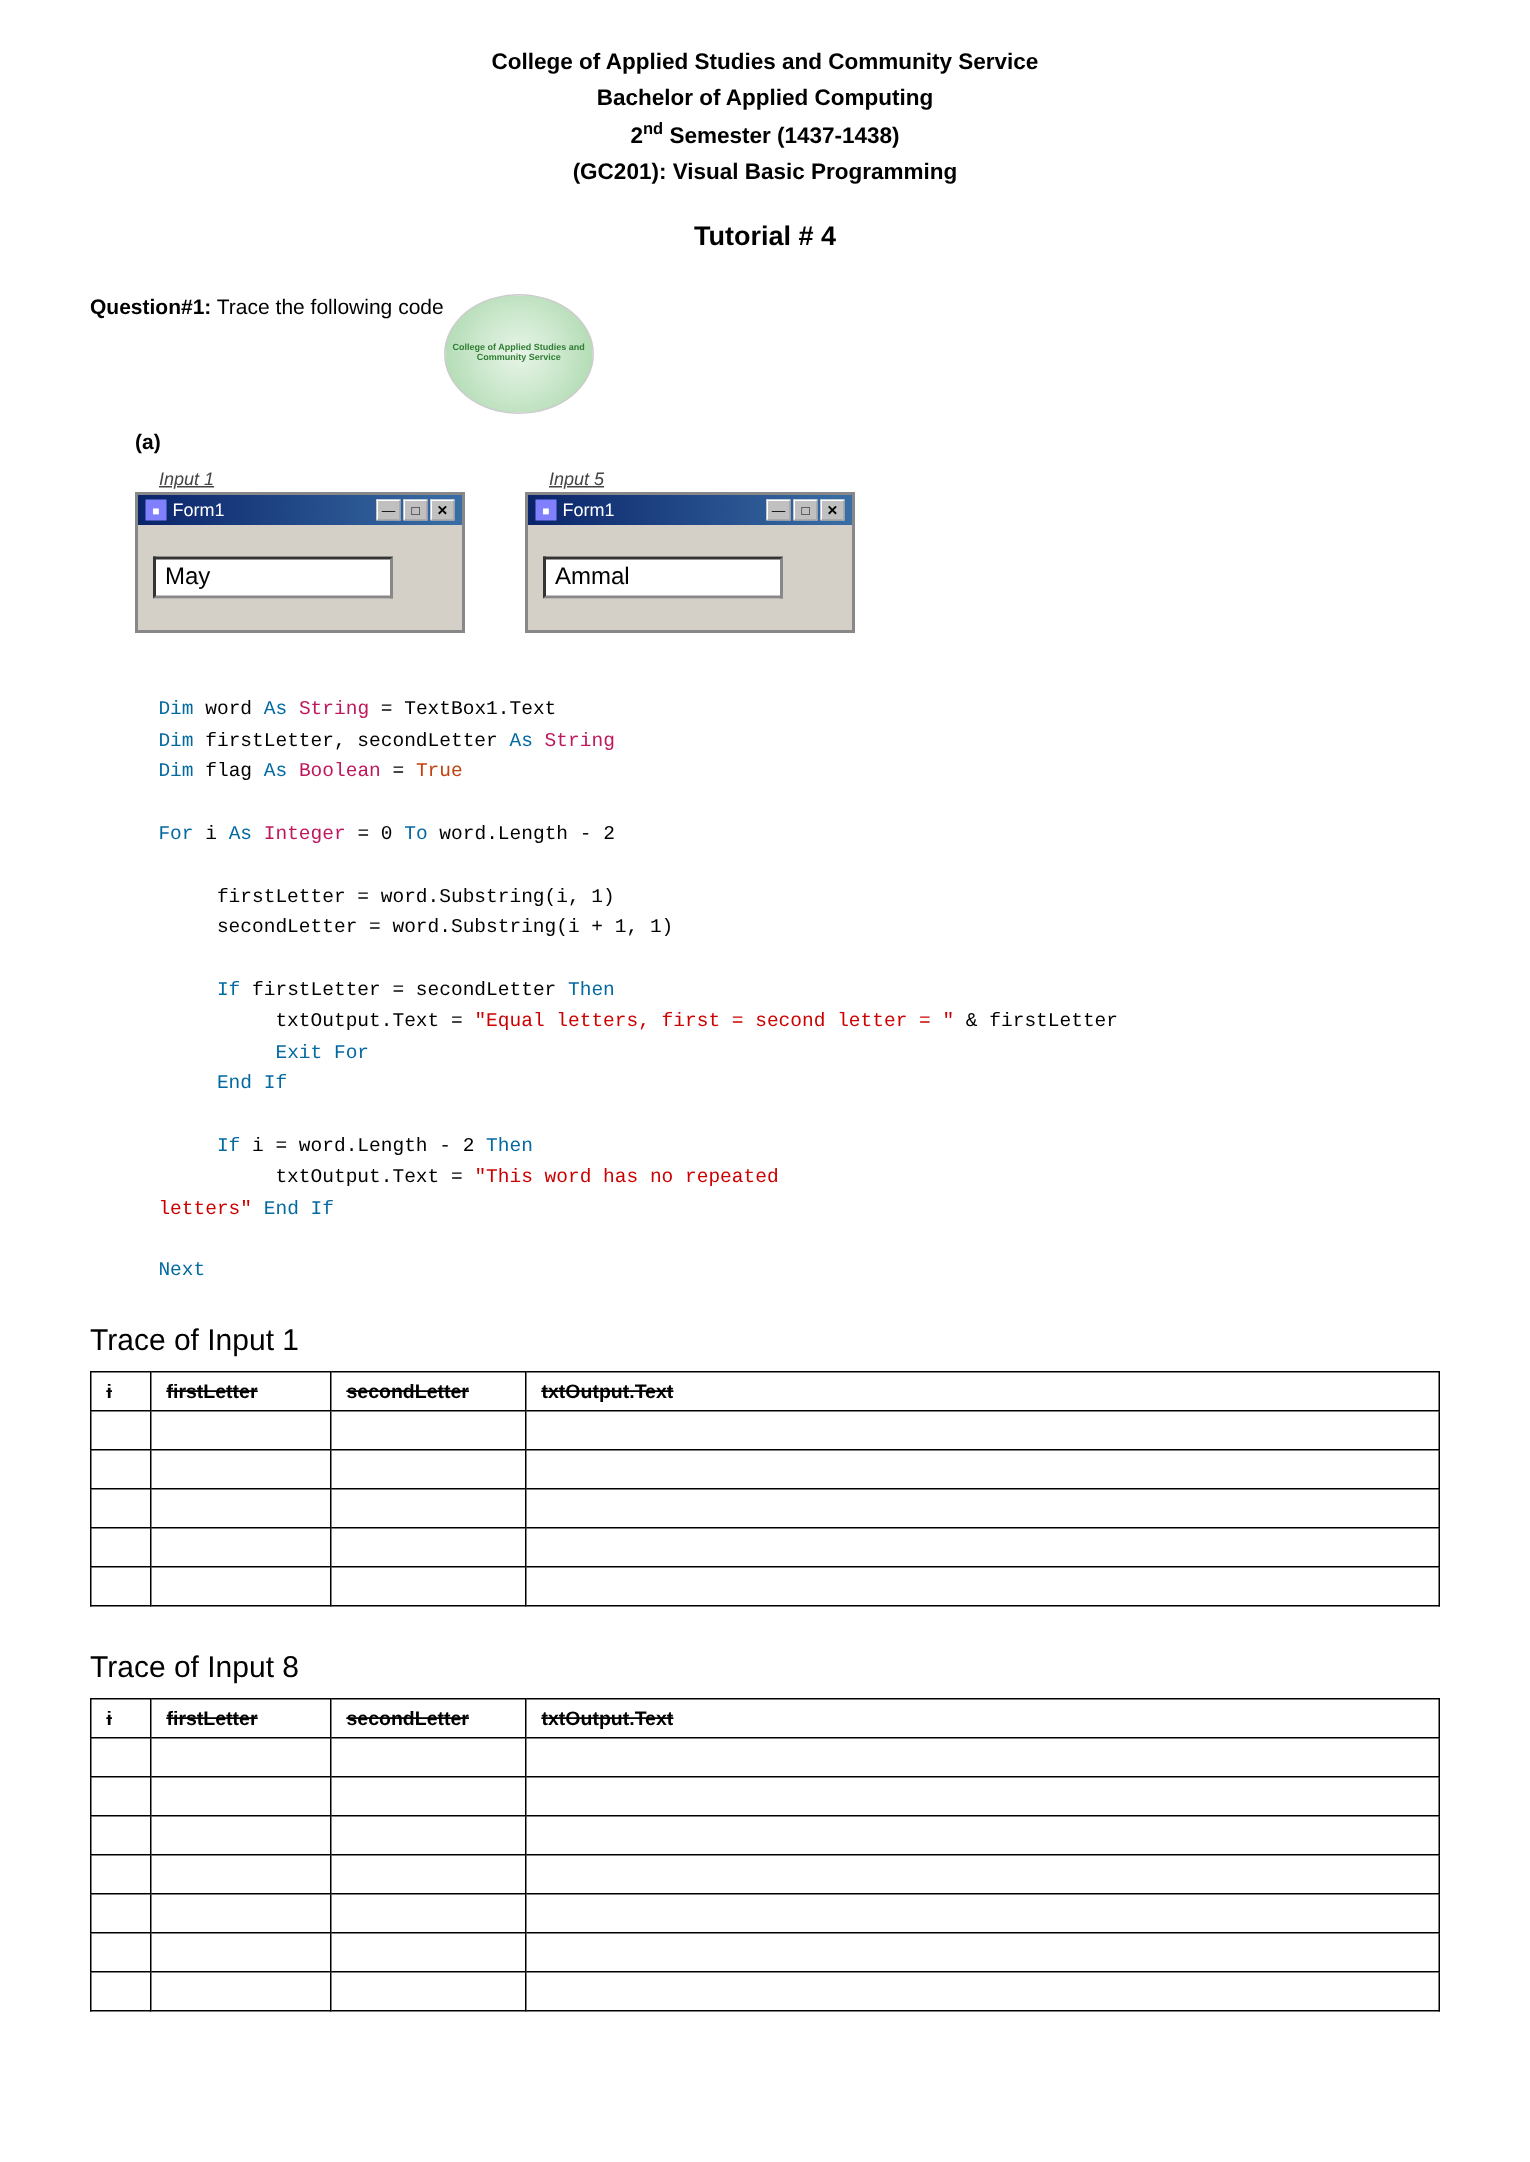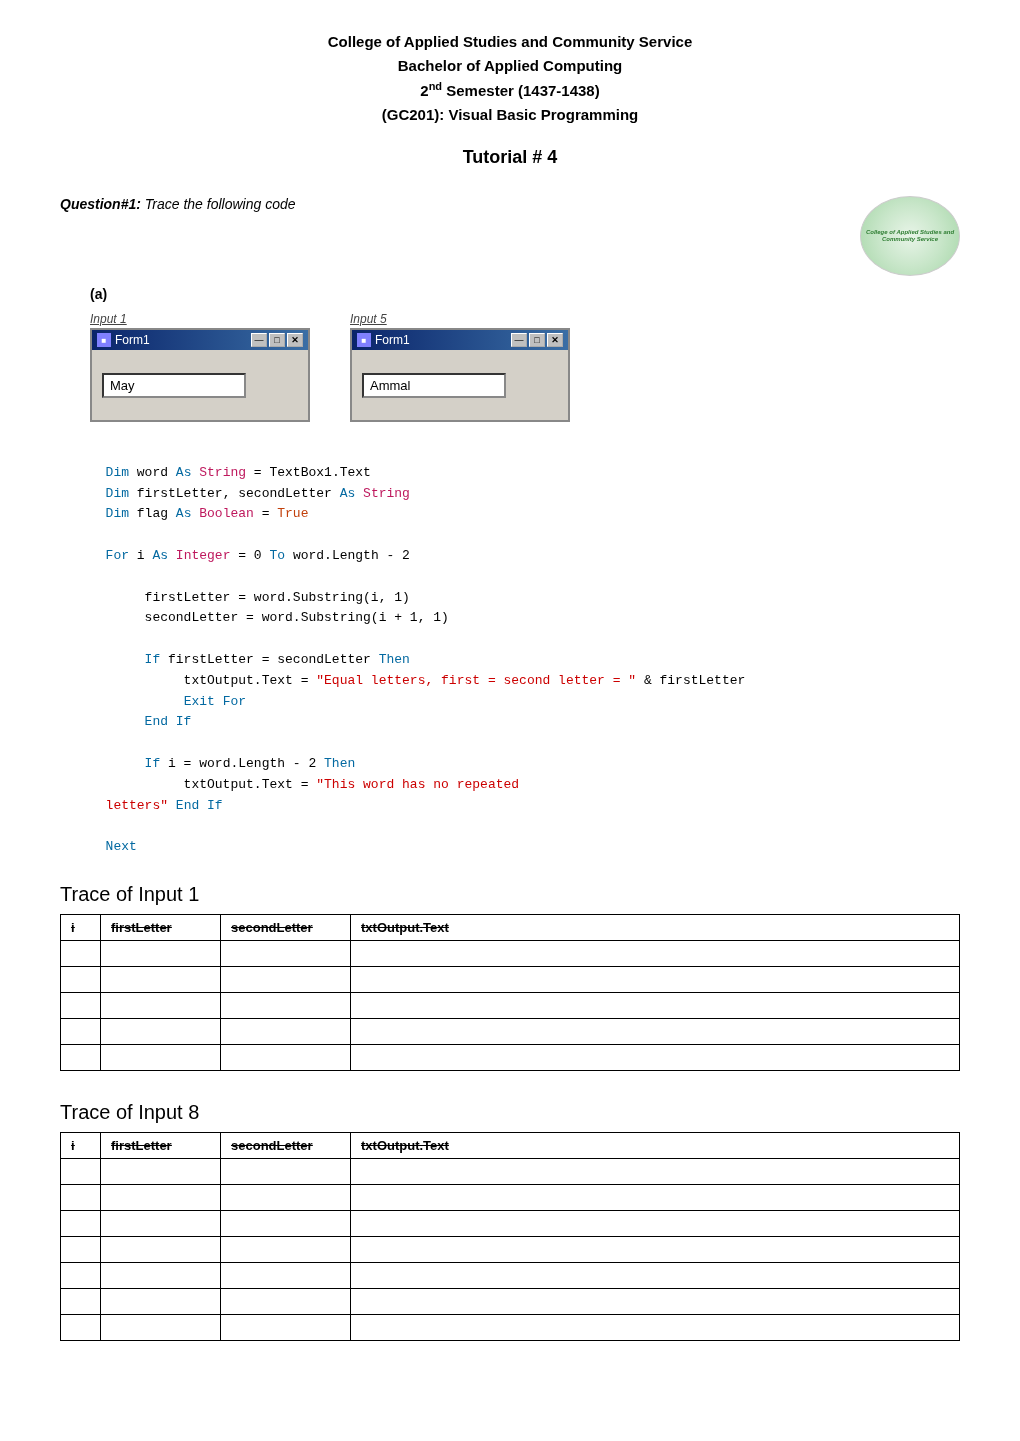--- a/index.html
+++ b/index.html
@@ -22,24 +22,23 @@
       line-height: 1.6;
     }
     .tutorial-title {
       text-align: center;
       font-weight: bold;
       font-size: 18px;
       margin: 20px 0 28px 0;
     }
     .question-header {
       display: flex;
-      justify-content: space-between;
+      justify-content: flex-start;
       align-items: flex-start;
       margin-bottom: 10px;
-      font-style: italic;
     }
     .question-label {
       font-weight: bold;
       font-size: 14px;
     }
     .logo-placeholder {
       width: 100px;
       height: 80px;
       border: 1px solid #ccc;
       display: flex;
@@ -75,20 +74,21 @@
       display: flex;
       flex-direction: column;
       align-items: flex-start;
     }
     .win-label {
       font-size: 12px;
       color: #444;
       margin-bottom: 2px;
       font-style: italic;
       text-decoration: underline;
+      margin-left: 16px;
     }
     .window-frame {
       width: 220px;
       border: 2px solid #888;
       background: #d4d0c8;
       font-size: 12px;
     }
     .window-titlebar {
       background: linear-gradient(to right, #0a246a, #3a6ea5);
       color: white;
@@ -137,22 +137,22 @@
       background: #d4d0c8;
       padding: 15px 10px;
       min-height: 70px;
       display: flex;
       align-items: center;
     }
     .textbox {
       background: white;
       border: 2px inset #888;
       padding: 3px 6px;
-      width: 144px;
-      font-size: 13px;
+      width: 160px;
+      font-size: 16px;
       color: #000;
       font-family: Arial, sans-serif;
     }
     .code-block {
       font-family: 'Courier New', monospace;
       font-size: 13px;
       line-height: 1.6;
       margin: 15px 0 15px 30px;
       white-space: pre;
     }

